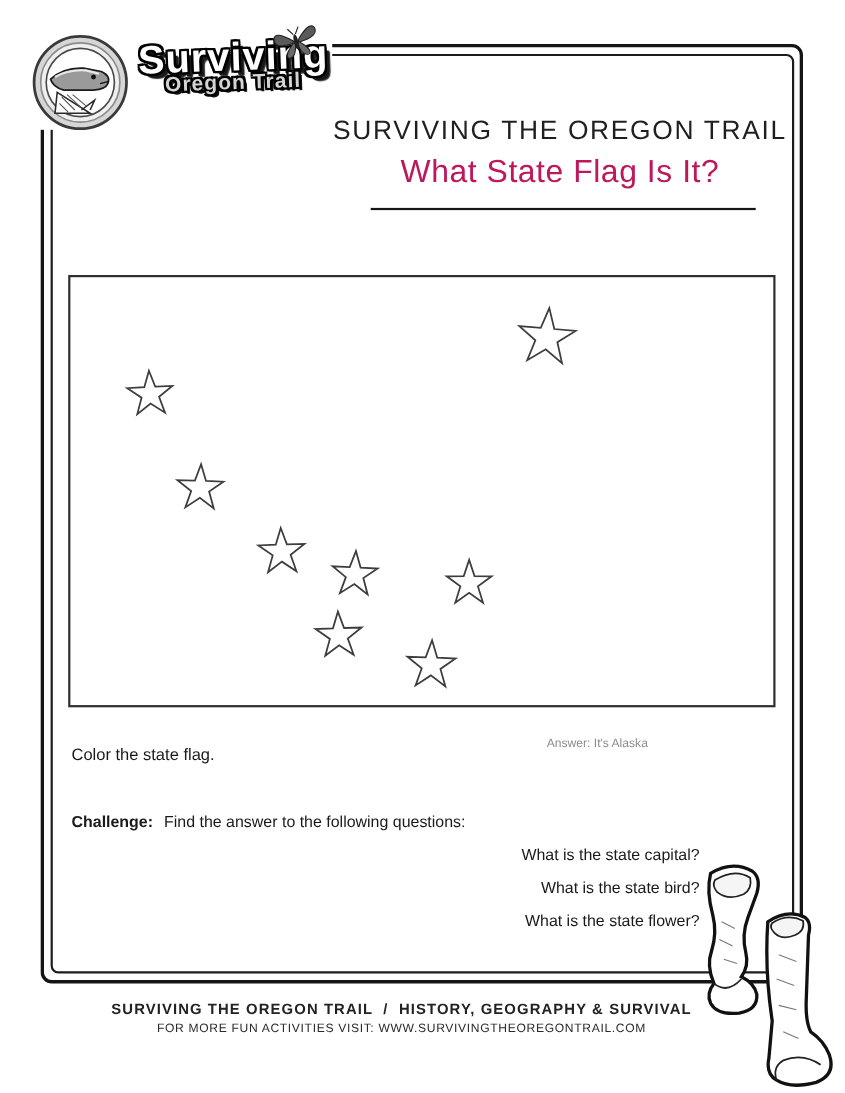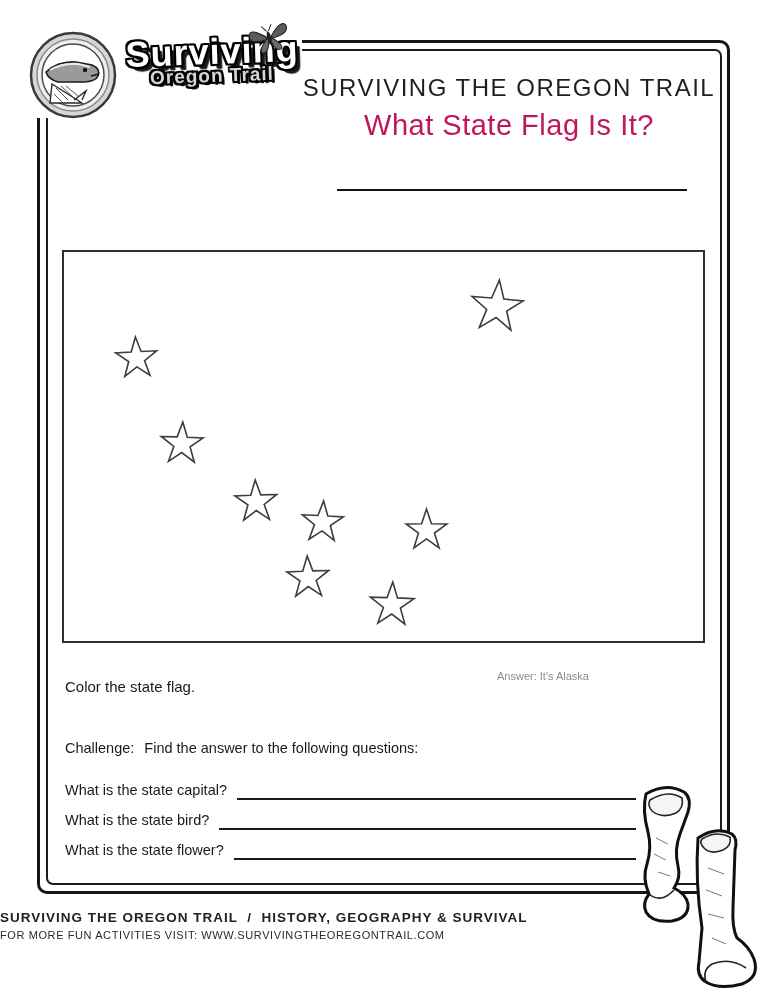--- a/index.html
+++ b/index.html
@@ -25,40 +25,40 @@
   }
   .brand-sub{
     font-size:19px;font-weight:bold;letter-spacing:1px;color:#d4d4d4;line-height:1;
     margin-top:-4px;transform:rotate(-2deg);
     text-shadow:2px 0 0 #000,-2px 0 0 #000,0 2px 0 #000,0 -2px 0 #000,
       2px 2px 0 #000,-2px 2px 0 #000,2px -2px 0 #000,-2px -2px 0 #000,3px 3px 0 #161616;
   }
   .butterfly{position:absolute;left:248px;top:22px;z-index:3;transform:rotate(-14deg);}
   
   .header{position:absolute;left:292px;top:74px;width:434px;text-align:center;z-index:2;}
-  .title{font-size:24px;letter-spacing:1.5px;color:#1f1f1f;}
+  .title{font-size:24px;letter-spacing:1.5px;color:#1f1f1f;margin-top:31px;}
   .subtitle{font-size:29px;letter-spacing:.5px;color:#be185d;margin-top:7px;}
   .answer-line{position:absolute;left:337px;top:189px;width:350px;border-top:2px solid #151515;}
   .answer-hint{position:absolute;left:337px;top:196px;width:350px;text-align:center;
     font-size:10.5px;color:#3d3d3d;letter-spacing:.4px;}
   
   .flag-box{position:absolute;left:62px;top:250px;width:643px;height:393px;
     border:2px solid #2e2e2e;box-sizing:border-box;background:#fff;z-index:1;}
   
   .answer-note{position:absolute;left:497px;top:670px;width:200px;
     font-size:11px;color:#8c8c8c;}
   .color-instruction{position:absolute;left:65px;top:678px;font-size:15px;font-weight:normal;}
   .challenge{position:absolute;left:65px;top:740px;font-size:14.5px;}
-  .challenge .bold{font-weight:normal;margin-right:10px;}
+  .challenge .bold{font-weight:bold;margin-right:10px;}
   .questions{position:absolute;left:65px;top:770px;width:571px;}
-  .q-row{display:flex;align-items:flex-end;height:30px;}
+  .q-row{display:flex;align-items:flex-end;height:30px;flex-direction:column;}
   .q-label{font-size:14.5px;white-space:nowrap;padding-bottom:2px;}
   .q-line{flex:1;border-bottom:2px solid #1a1a1a;margin-left:10px;height:20px;}
   
-  .footer{position:absolute;left:0;top:910px;width:730px;z-index:2;}
+  .footer{position:absolute;left:0;top:910px;width:730px;text-align:center;z-index:2;}
   .footer-line1{font-size:13.5px;font-weight:bold;letter-spacing:1px;white-space:pre;color:#222;}
   .footer-line2{font-size:11px;letter-spacing:.6px;white-space:pre;color:#2b2b2b;margin-top:4px;}
   .boots{position:absolute;left:616px;top:778px;z-index:4;}
 </style>
 </head>
 <body>
 
 <div class="sheet">
 
   <div class="border-outer"></div>

